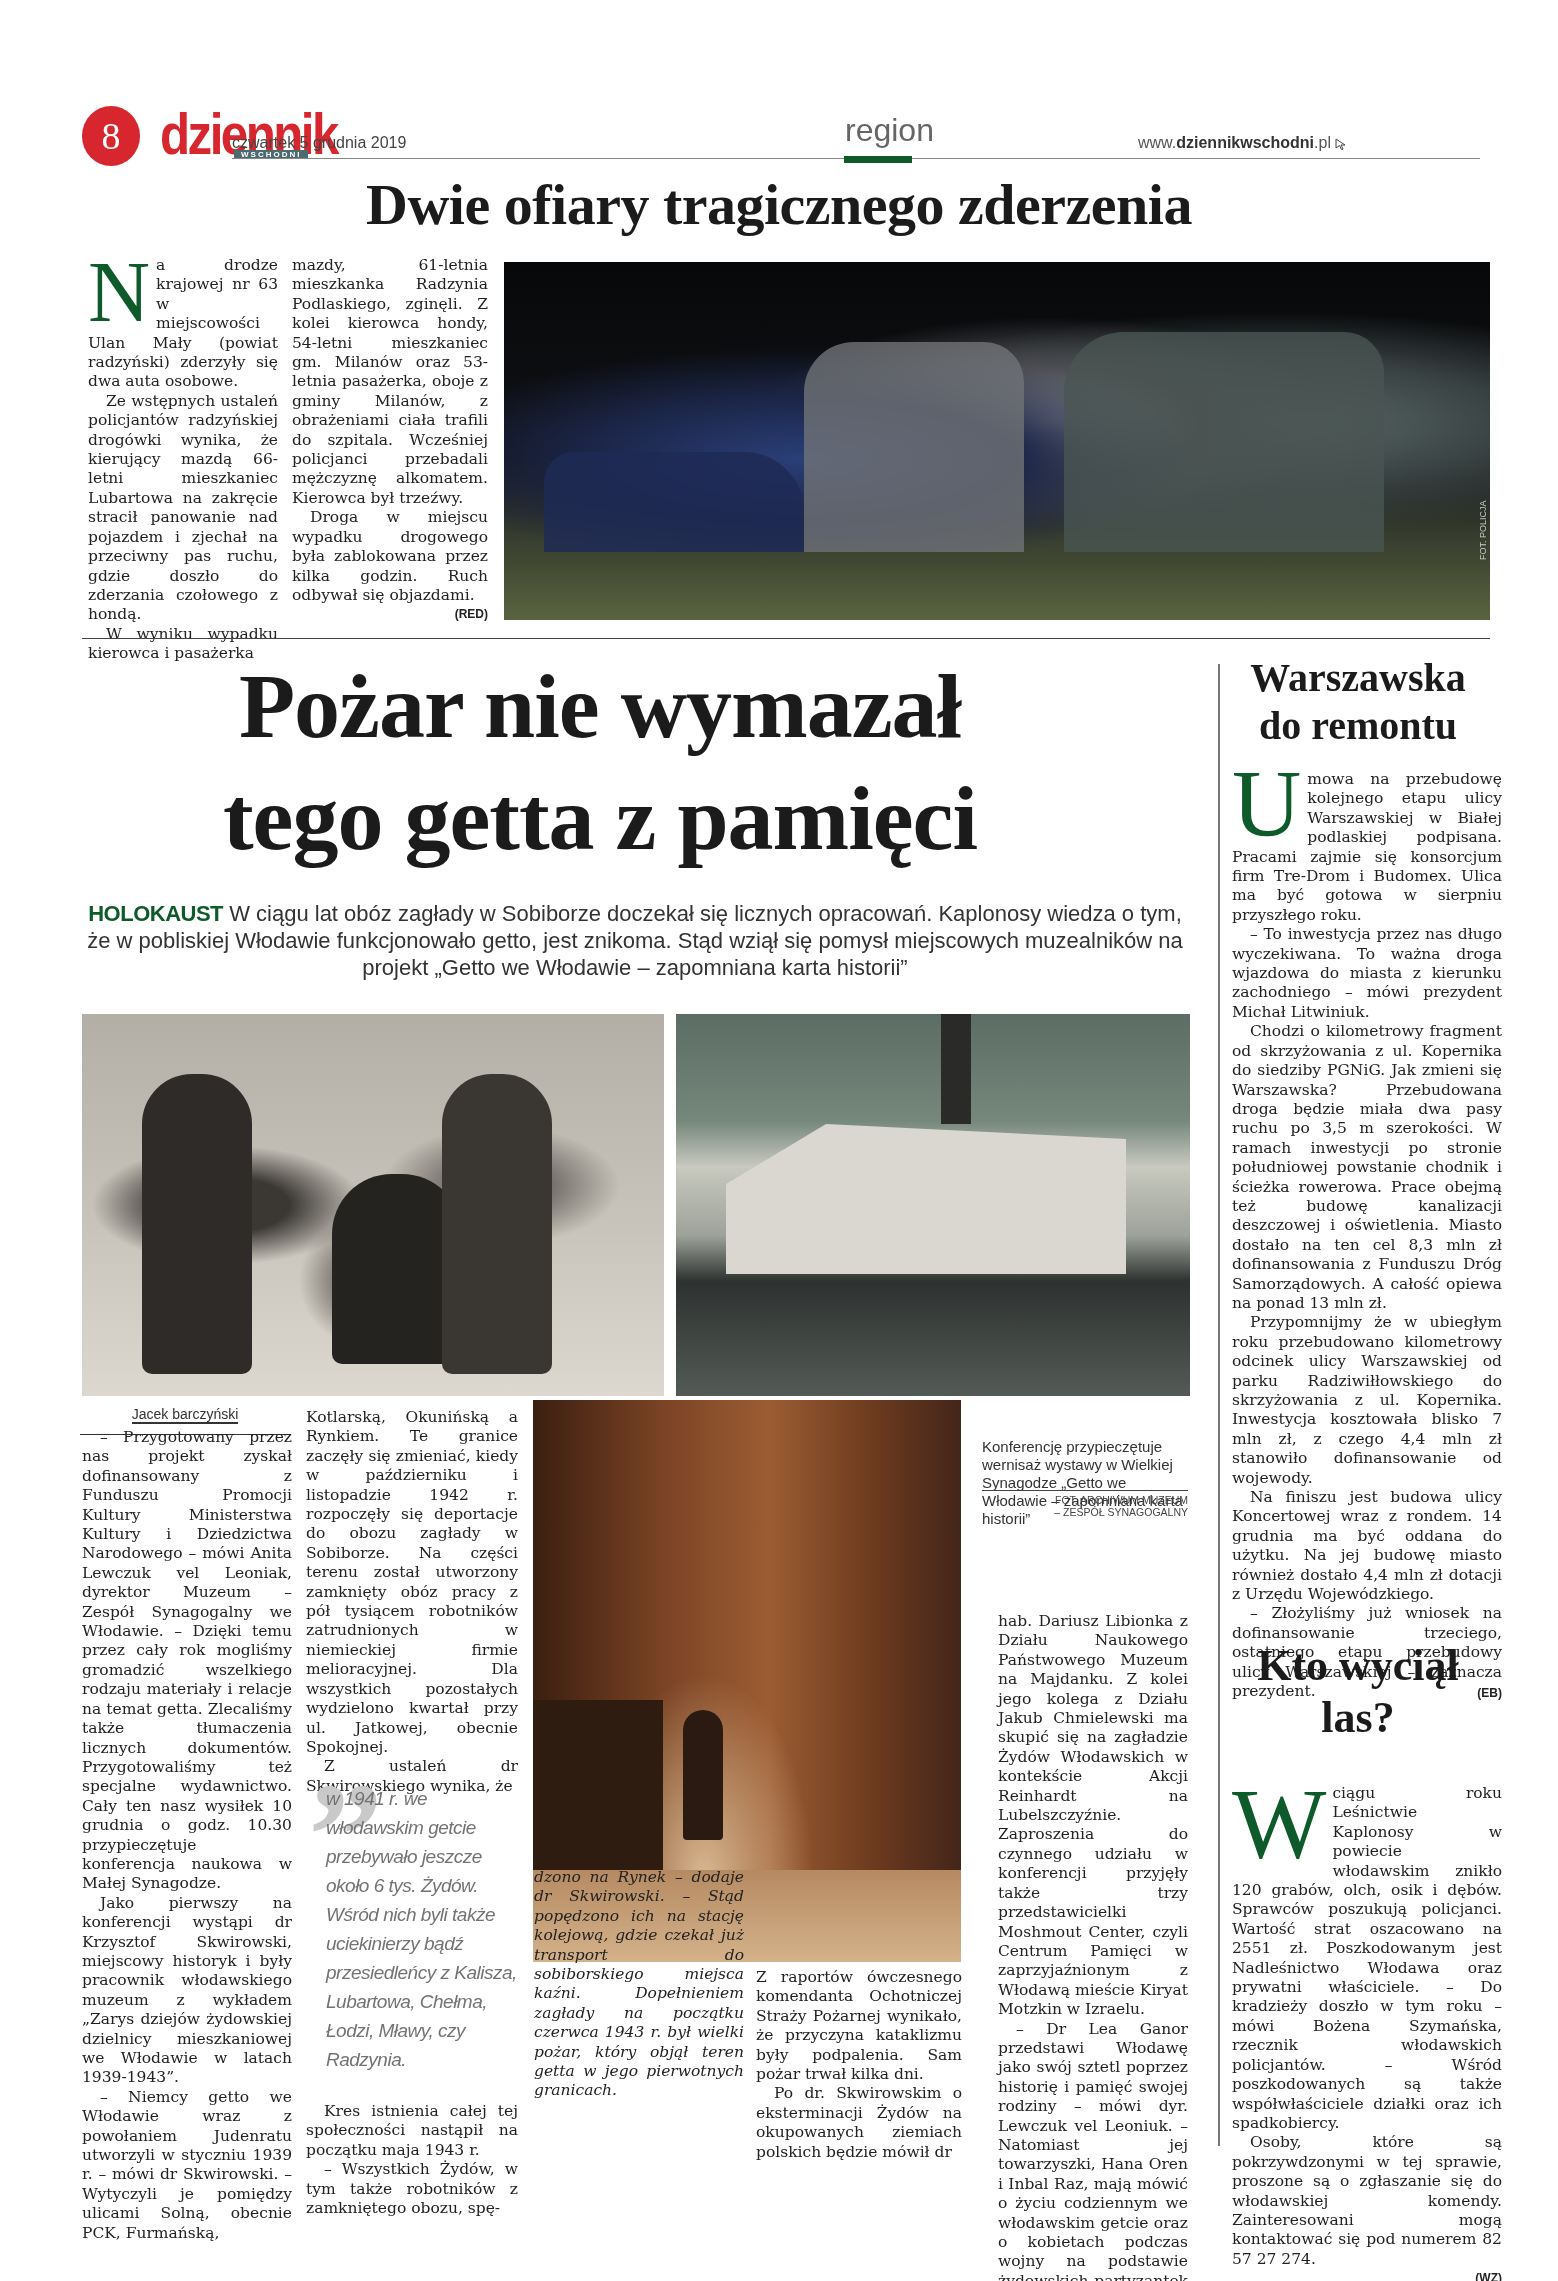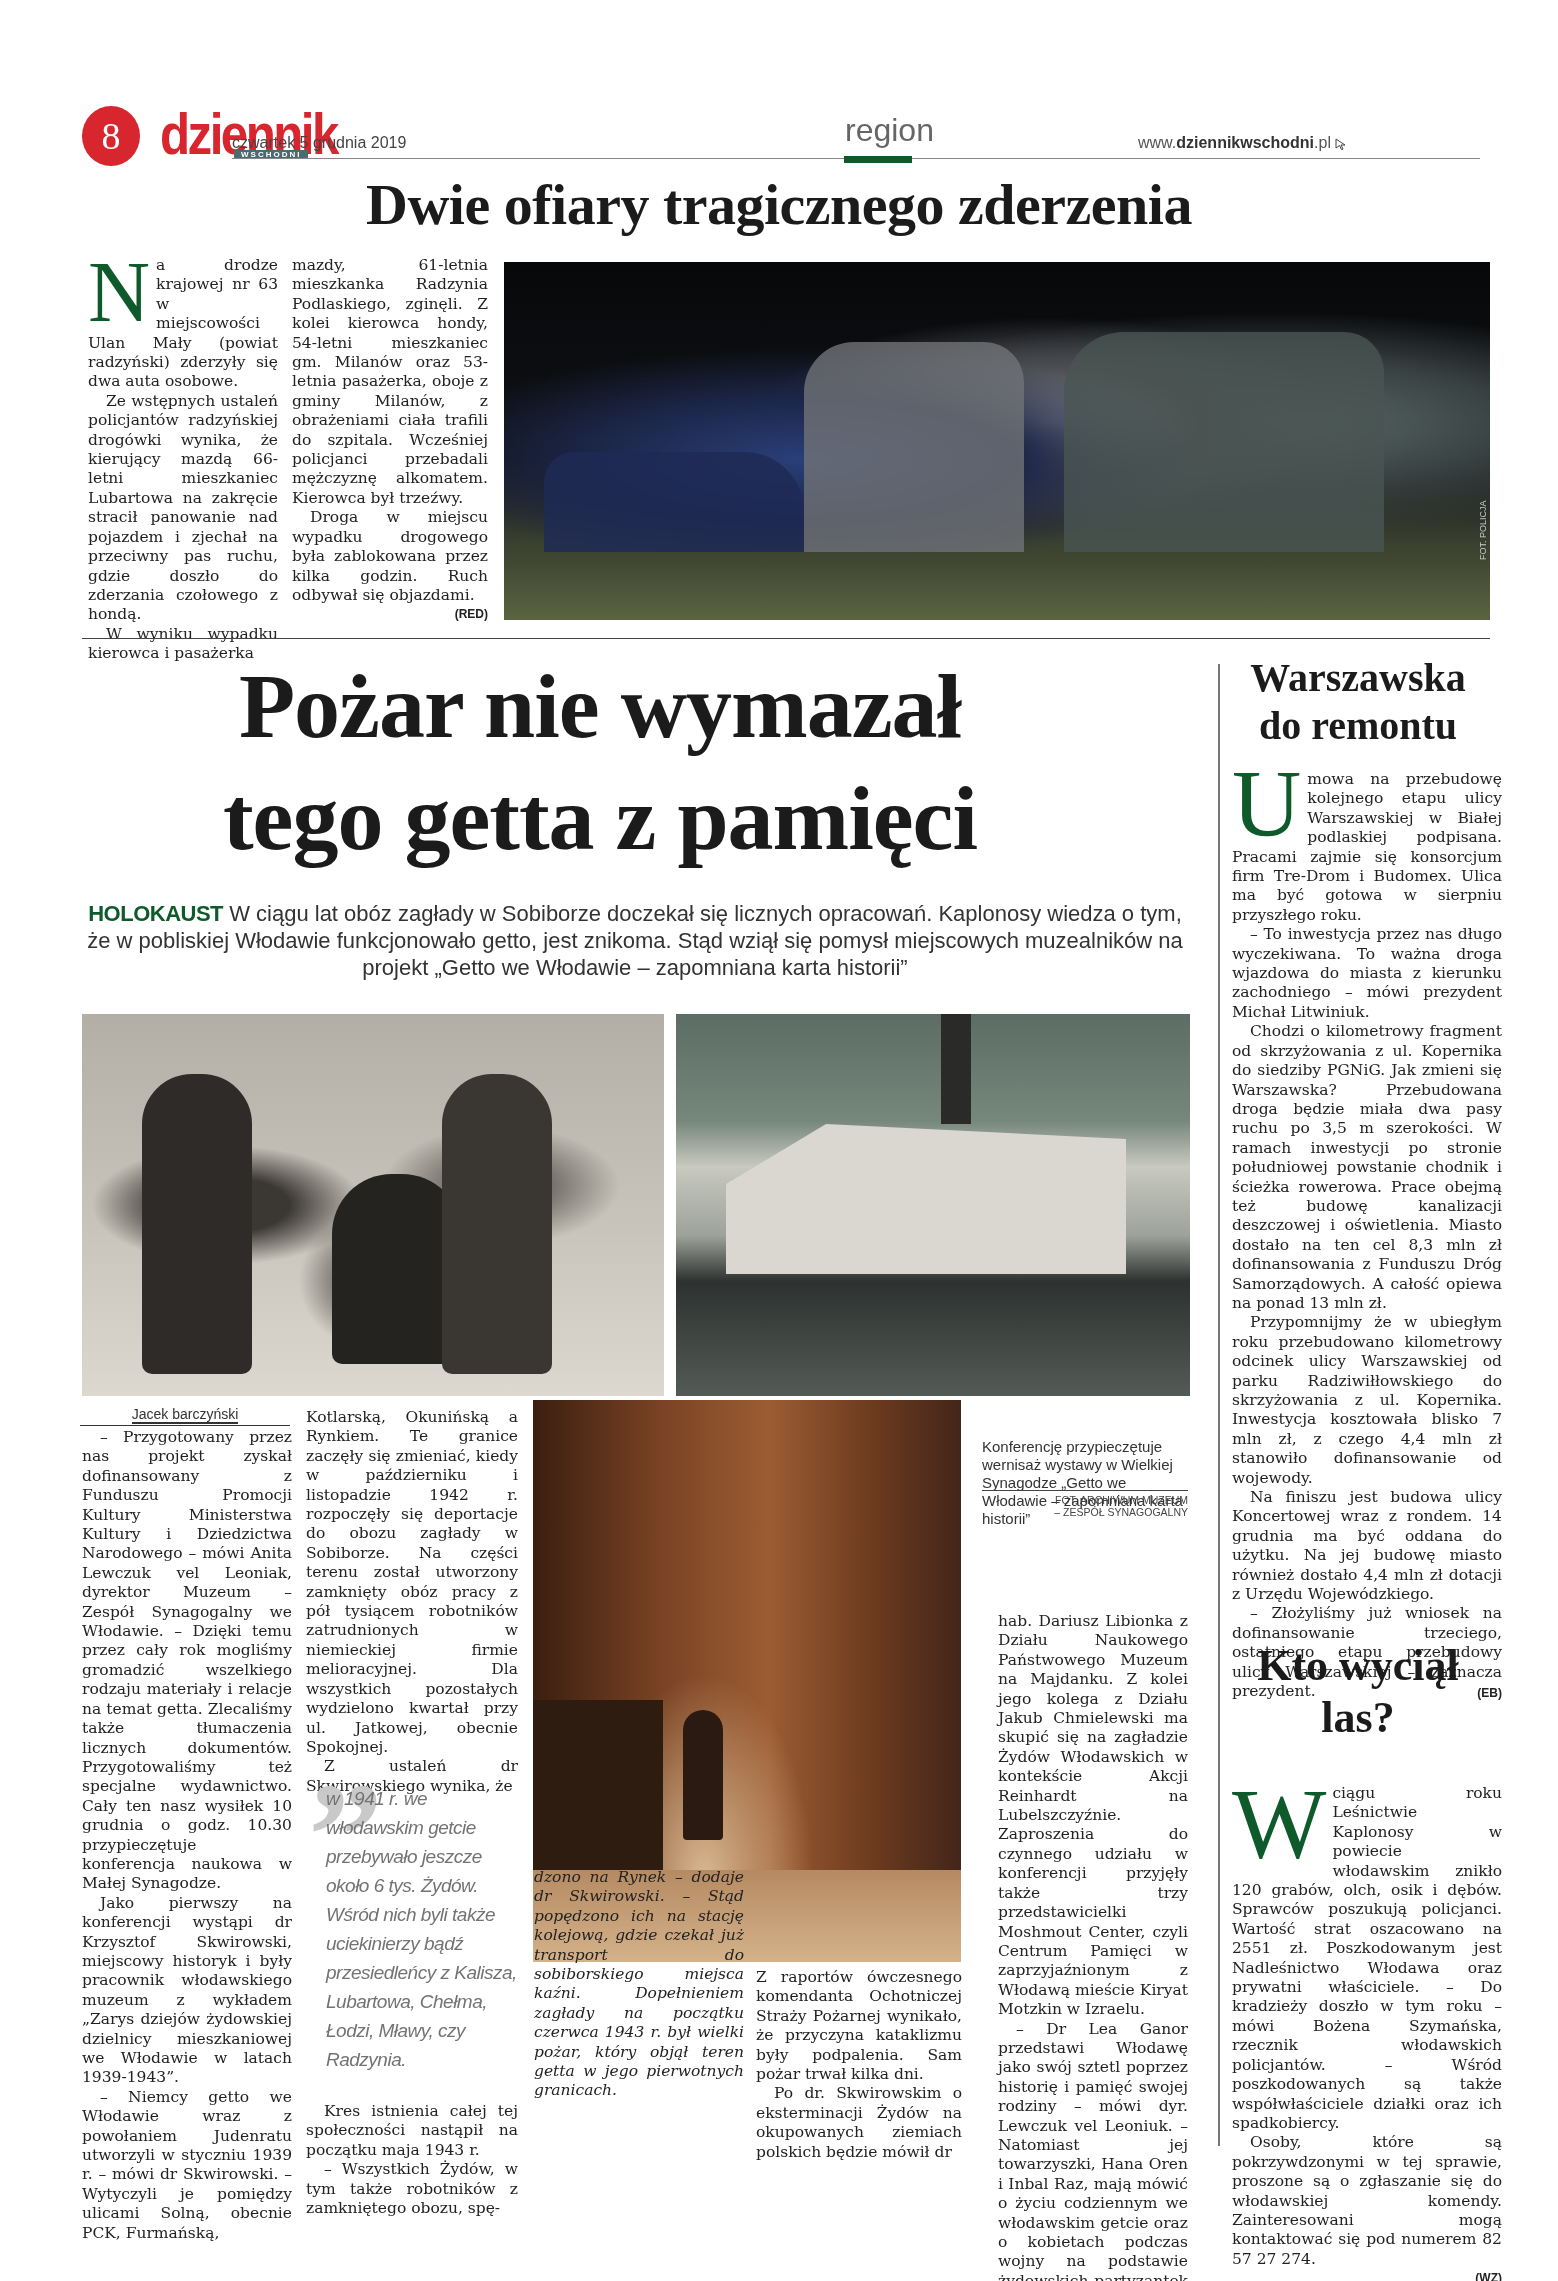--- a/index.html
+++ b/index.html
@@ -53,21 +53,21 @@
                 radial-gradient(ellipse at 50% 70%, #2c2a27 0%, transparent 18%),
                 radial-gradient(ellipse at 72% 45%, #3a3632 0%, transparent 20%),
                 linear-gradient(180deg, #b3aea6 0%, #c9c4bb 55%, #ddd8cf 100%); }
   .photo-ruin { left: 676px; top: 1014px; width: 514px; height: 382px;
     background: linear-gradient(180deg, #5b6d64 0%, #76877c 28%, #c8c9bf 40%, #9da29a 58%, #2d3230 70%, #545a55 100%); }
   .photo-street { left: 533px; top: 1400px; width: 428px; height: 562px;
     background: radial-gradient(ellipse at 40% 85%, #d8b890 0%, transparent 30%),
                 linear-gradient(90deg, #3b1e10 0%, #7a4324 30%, #9c5c33 55%, #6b3a1e 80%, #43251a 100%); }
 
   .byline { left: 80px; top: 1406px; width: 210px; text-align: center; font-family: "Liberation Sans", sans-serif; font-size: 14px;
-    color: #333; border-bottom: 1px solid #333; padding-bottom: 3px; }
+    color: #333; border-bottom: 1px solid #333; padding-bottom: 12px; }
   .byline span { border-bottom: 2px solid #333; }
 
   .pullquote { font-family: "Liberation Sans", sans-serif; font-style: italic; color: #737373; font-size: 19px; line-height: 29px; letter-spacing: -0.5px; }
   .quote-mark { font-family: "Liberation Serif", serif; font-size: 150px; color: #c9c9c9; font-weight: 700; line-height: 1; }
 
   .caption { font-family: "Liberation Sans", sans-serif; font-size: 15px; line-height: 18px; color: #333; }
   .credit { font-family: "Liberation Sans", sans-serif; font-size: 10.5px; line-height: 12px; color: #444; text-align: right; }
 </style>
 </head>
 <body>

